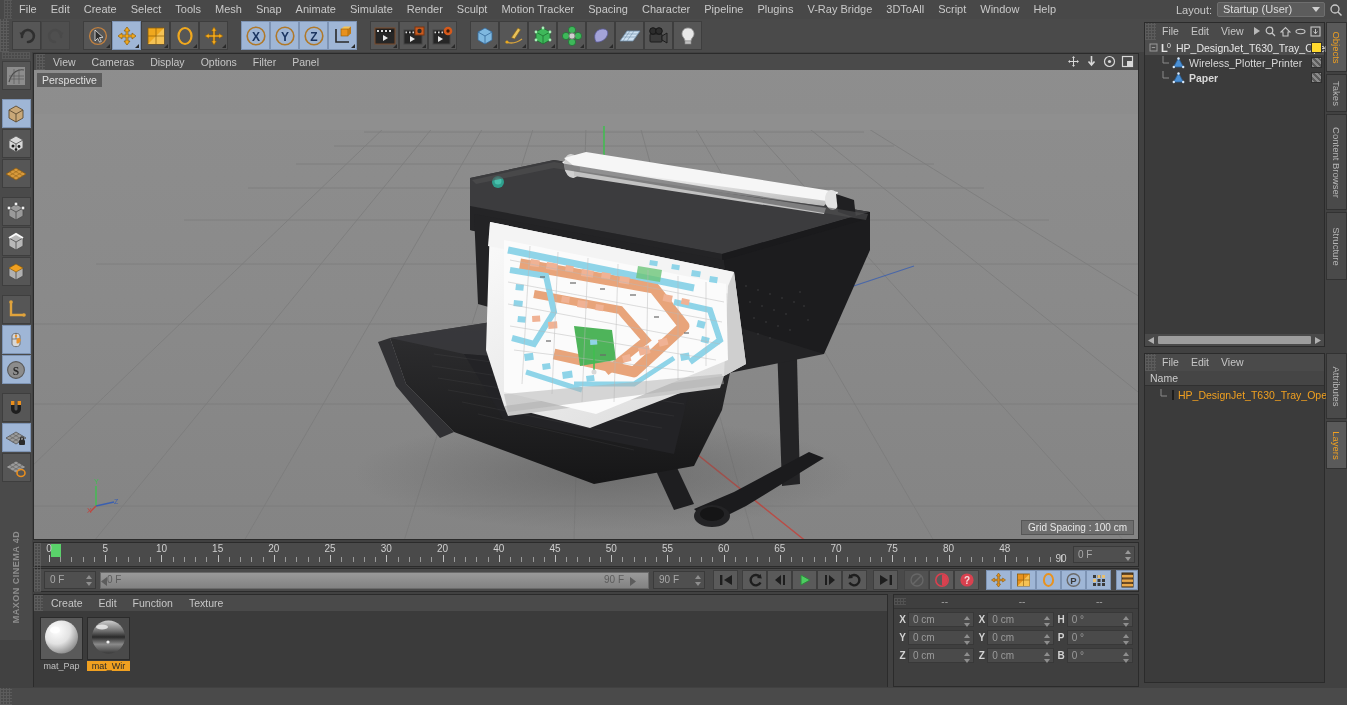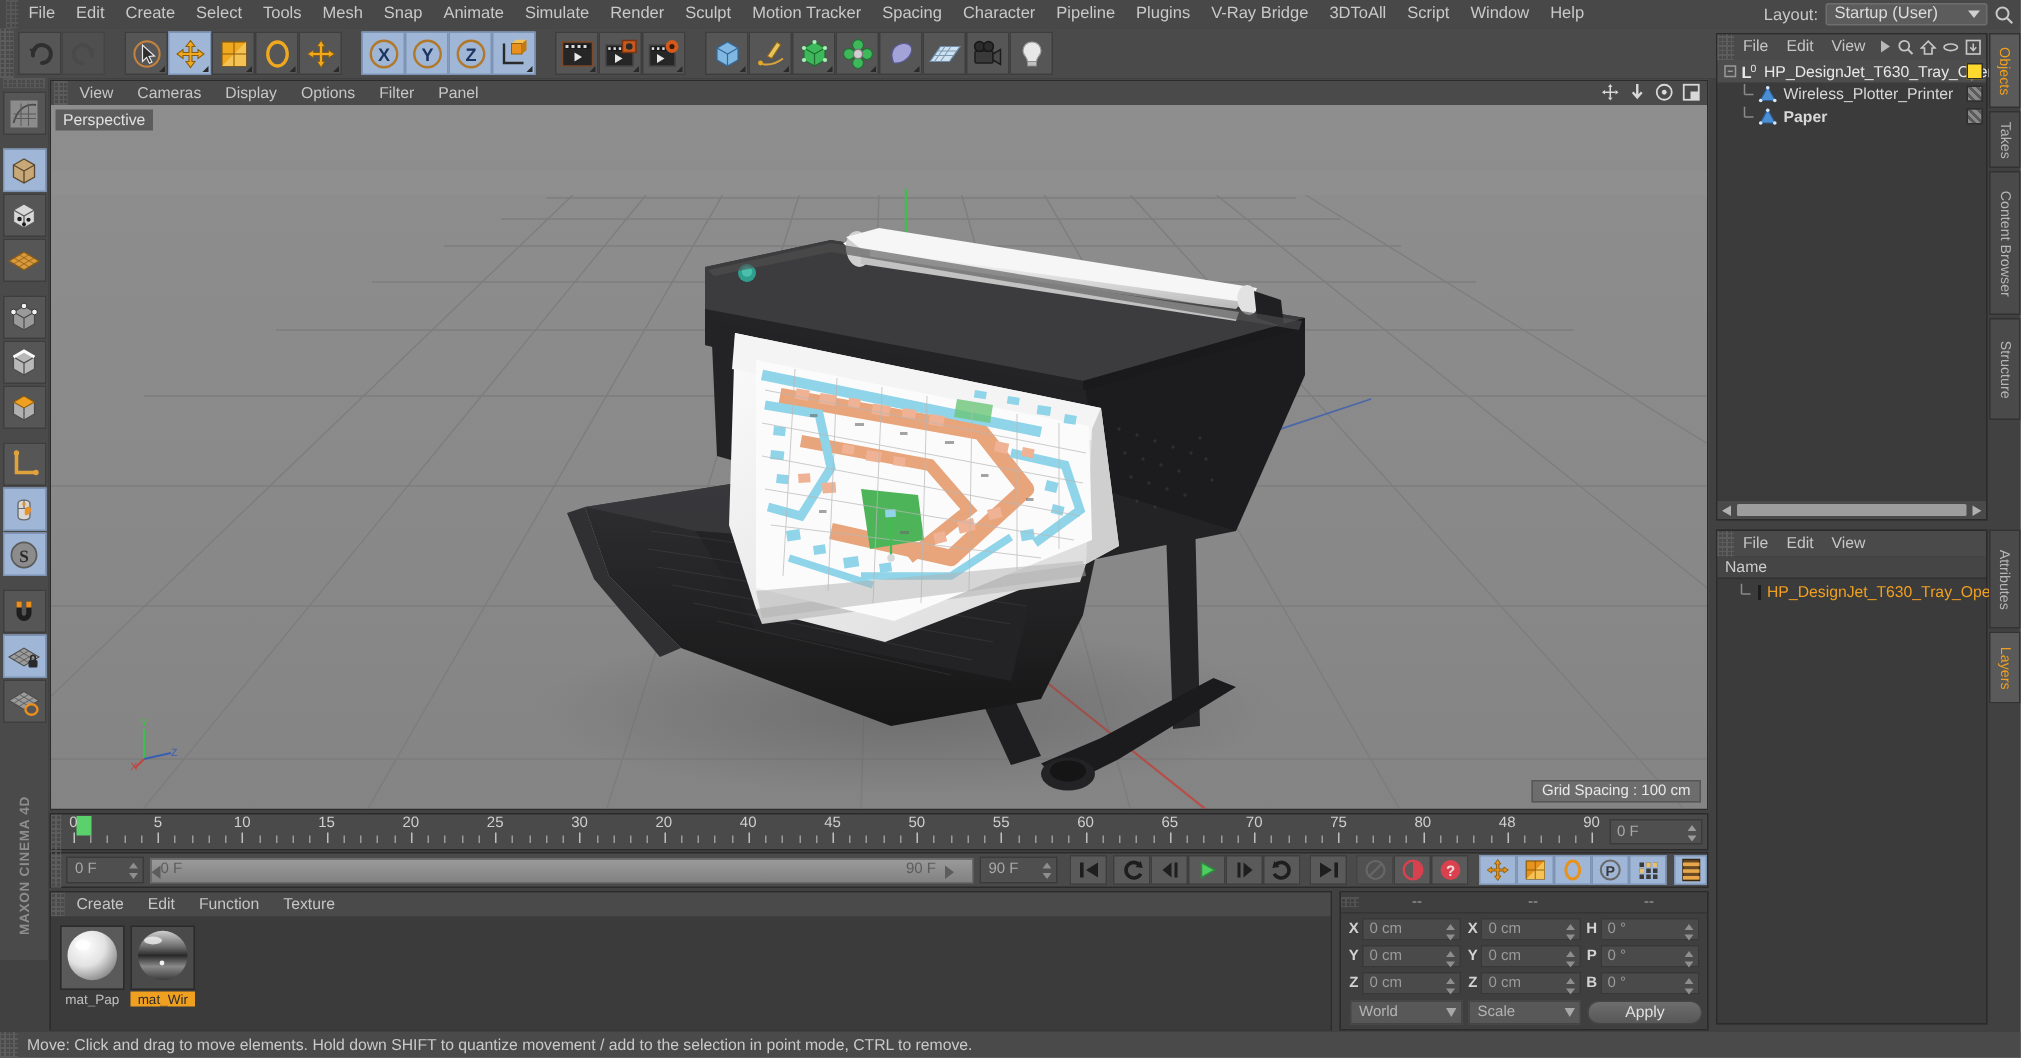--- a/index.html
+++ b/index.html
@@ -969,21 +969,21 @@
         <div class="tl-tick" style="left: 929.044px;"></div>
         <div class="tl-tick" style="left: 940.289px;"></div>
         <div class="tl-tick" style="left: 951.533px;"></div>
         <div class="tl-tick maj" style="left: 962.778px;"></div>
         <div class="tl-num" style="left: 962.778px;">48</div>
         <div class="tl-tick" style="left: 974.022px;"></div>
         <div class="tl-tick" style="left: 985.267px;"></div>
         <div class="tl-tick" style="left: 996.511px;"></div>
         <div class="tl-tick" style="left: 1007.76px;"></div>
         <div class="tl-tick maj" style="left: 1019px;"></div>
-        <div class="tl-num" style="left: 1019px;">90</div>
+        <div class="tl-num" style="left: 1019px; margin-top: 10px;">90</div>
       </div>
     <div class="tl-numbox">
       <span>0 F</span>
       <svg class="spin" viewBox="0 0 6 11">
           <path d="M3 0 L6 4 L0 4 Z M3 11 L0 7 L6 7 Z" fill="#9a9a9a"></path>
         </svg>
     </div>
   </div>
 
   <div class="tp">
@@ -1233,35 +1233,20 @@
           <div class="co-lab">Z</div>
           <div class="co-f"><span>0 cm</span><svg class="spin" viewBox="0 0 6 11">
               <path d="M3 0 L6 4 L0 4 Z M3 11 L0 7 L6 7 Z" fill="#8e8e8e"></path>
             </svg></div>
           <div class="co-lab">B</div>
           <div class="co-f"><span>0 °</span><svg class="spin" viewBox="0 0 6 11">
               <path d="M3 0 L6 4 L0 4 Z M3 11 L0 7 L6 7 Z" fill="#8e8e8e"></path>
             </svg></div>
         </div>
       </div>
-    <div class="co-foot">
-      <div class="co-sel">
-        <span>World</span>
-        <svg style="position:absolute;right:3px;top:4px" width="7" height="6" viewBox="0 0 7 6">
-            <path d="M0 0 L7 0 L3.5 6 Z" fill="#a8a8a8"></path>
-          </svg>
-      </div>
-      <div class="co-sel">
-        <span>Scale</span>
-        <svg style="position:absolute;right:3px;top:4px" width="7" height="6" viewBox="0 0 7 6">
-            <path d="M0 0 L7 0 L3.5 6 Z" fill="#a8a8a8"></path>
-          </svg>
-      </div>
-      <div class="co-apply">Apply</div>
-    </div>
   </div>
 
   <div class="rcol">
     <div class="om-menu">
       <div class="gripv" style="width:11px;height:17px;
          background:repeating-linear-gradient(0deg,#6e6e6e 0 1px,transparent 1px 3px),repeating-linear-gradient(90deg,#6e6e6e 0 1px,transparent 1px 3px);opacity:.5"></div>
       <div id="om-menu-items" style="display:flex">
           <div class="mi">File</div>
           <div class="mi">Edit</div>
           <div class="mi">View</div>
@@ -1407,16 +1392,15 @@
 
   <div class="bot-scroll">
     <svg width="9" height="9" viewBox="0 0 9 9" style="margin-left:2px">
         <path d="M7 1 L7 8 L1 4.5 Z" fill="#b0b0b0"></path>
       </svg>
     <div class="bot-thumb"></div>
   </div>
 
   <div class="statusbar">
     <div class="sb-grip"></div>
-    <div class="sb-text">Move: Click and drag to move elements. Hold down SHIFT to quantize movement / add to the selection in point mode, CTRL to remove.</div>
   </div>
 
 </div>
 
 </body></html>

